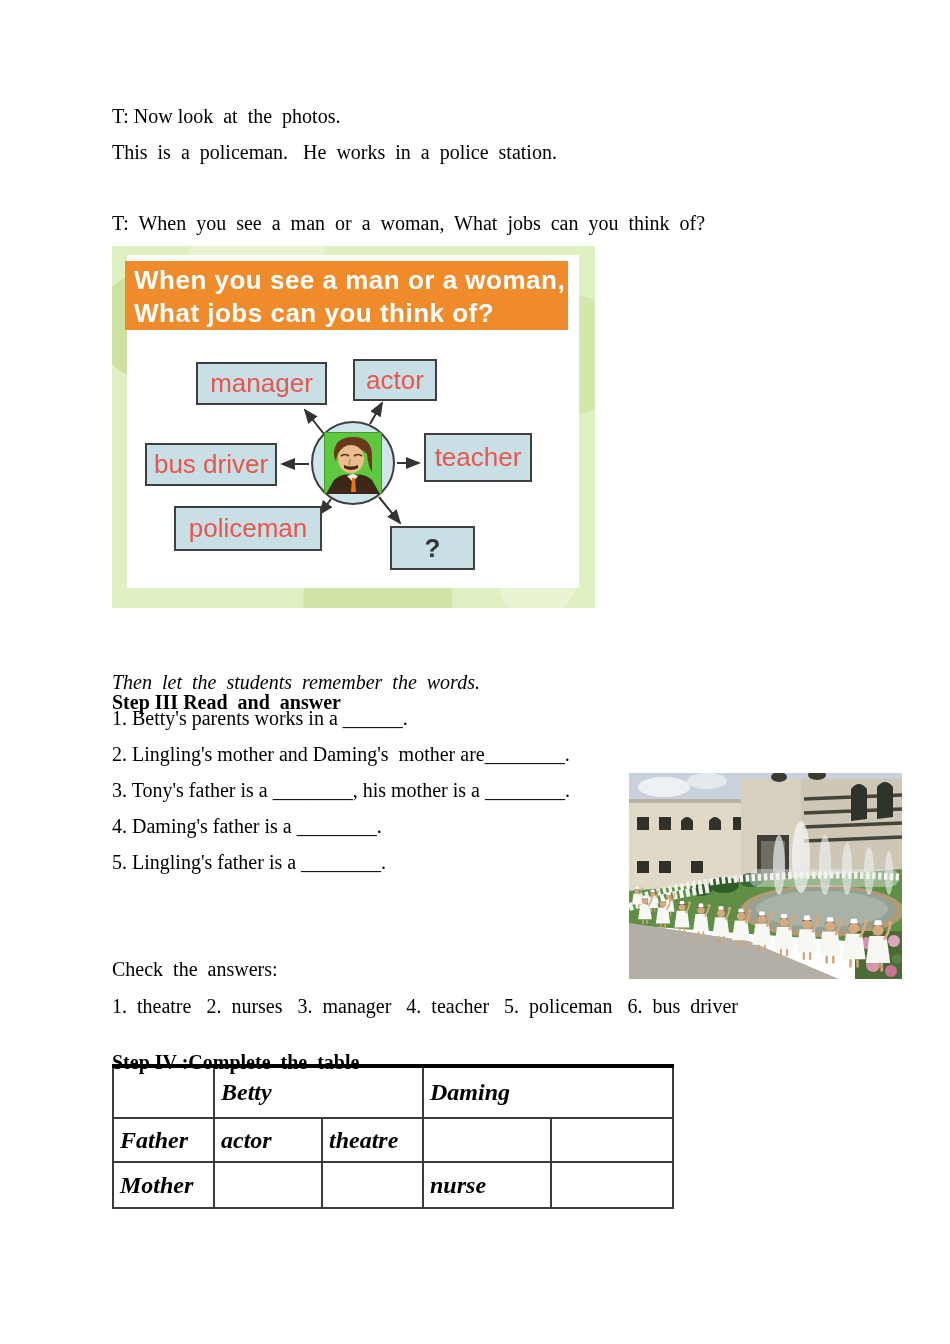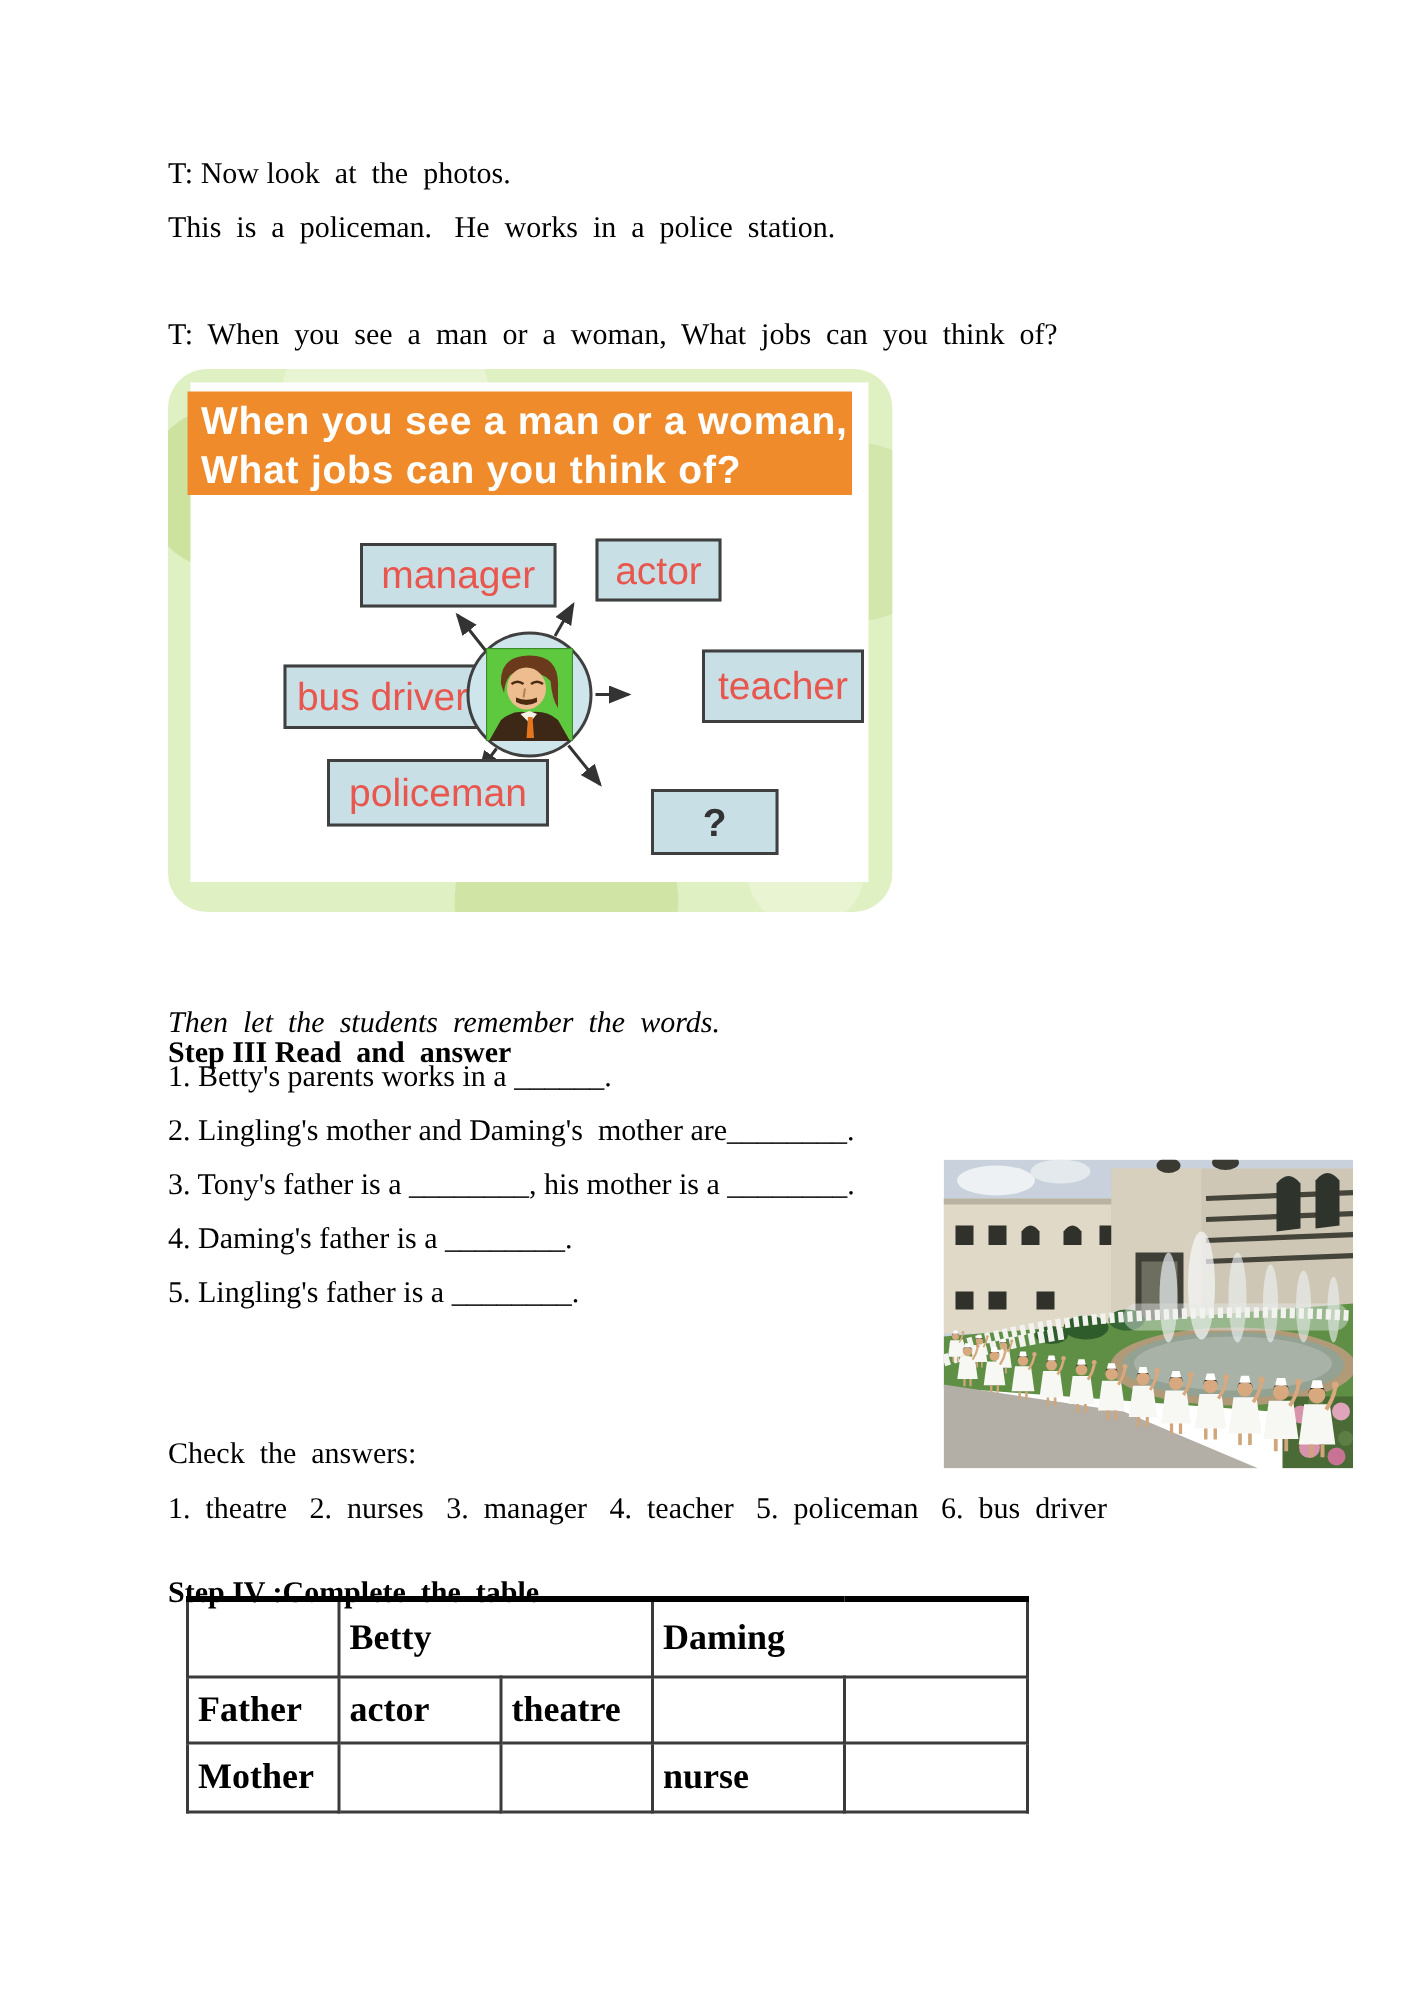--- a/index.html
+++ b/index.html
@@ -15,53 +15,52 @@
   
   .diagram {
     position:absolute; left:112px; top:246px; width:483px; height:362px;
     background-color:#dff0c2;
     background-image:
       radial-gradient(circle 55px at 8% 22%, #cde29f 0 54px, rgba(0,0,0,0) 55px),
       radial-gradient(circle 70px at 30% 6%, #e9f4d2 0 69px, rgba(0,0,0,0) 70px),
       radial-gradient(circle 60px at 95% 30%, #d3e6ab 0 59px, rgba(0,0,0,0) 60px),
       radial-gradient(circle 75px at 55% 98%, #d0e4a6 0 74px, rgba(0,0,0,0) 75px),
       radial-gradient(circle 40px at 88% 92%, #e9f4d2 0 39px, rgba(0,0,0,0) 40px);
-    border-radius: 26px;
   }
   .panel { position:absolute; left:15px; top:9px; width:452px; height:333px; background:#ffffff; }
   .banner {
     position:absolute; left:13px; top:15px; width:443px; height:69px;
     background:#ef8b2a; color:#ffffff;
     font-family:"Liberation Sans", sans-serif; font-weight:bold;
     font-size:26px; line-height:33px; padding:3px 0 0 9px; box-sizing:border-box;
     letter-spacing:.5px; white-space:nowrap;
   }
   .jobbox {
     position:absolute; display:flex; align-items:center; justify-content:center;
     background:#c8dfe6; border:2px solid #3f3f3f; box-sizing:border-box;
     font-family:"Liberation Sans", sans-serif; font-size:26px; color:#e8564e;
     white-space:nowrap;
-    margin-left:44px;
   }
   .jobbox.q { color:#333333; font-weight:bold; }
   .hub {
     position:absolute; left:199px; top:175px; width:84px; height:84px;
     background:#cfe5ec; border:2px solid #3f3f3f; border-radius:50%; box-sizing:border-box;
   }
   .hub svg { position:absolute; left:11px; top:9px; }
   .arrows { position:absolute; left:0; top:0; }
 
   
   .photo { position:absolute; left:629px; top:773px; width:273px; height:206px; overflow:hidden; }
 
   
   .jobs-table {
-    position:absolute; left:124px; top:1064px; width:560px;
+    position:absolute; left:112px; top:1064px; width:560px;
     border-collapse:collapse; table-layout:fixed;
     border-top:4px solid #000;
+    font-style:italic;
   }
   .jobs-table td {
     border:2px solid #3b3b3b; font-weight:bold; font-size:24px;
     padding:2px 6px; vertical-align:middle; overflow:hidden;
   }
 </style>
 </head>
 <body>
 
 <div class="page">

